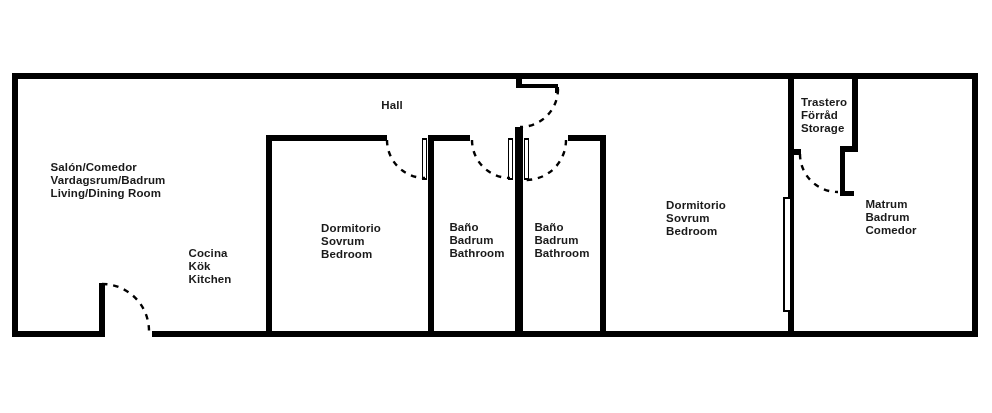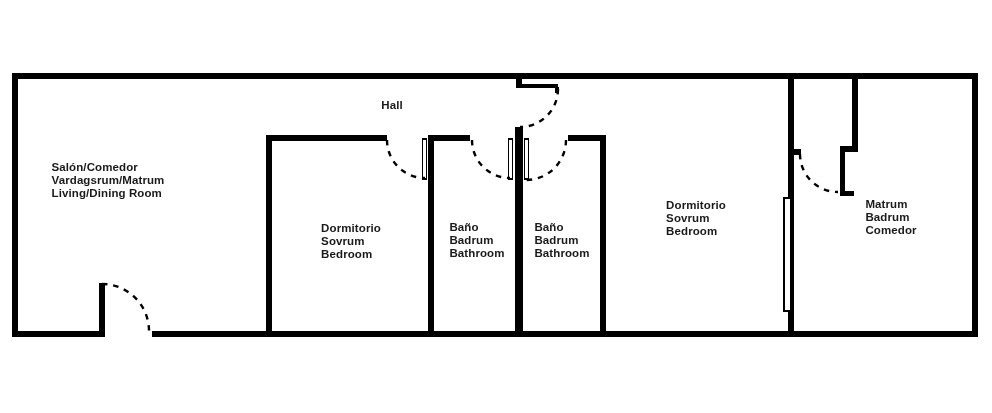--- a/index.html
+++ b/index.html
@@ -97,24 +97,29 @@
       <path class="arc" d="M800,154 A38,38 0 0 0 838,192"></path>
     </g>
 
     <g>
       <rect class="win" x="784" y="198" width="6.5" height="113"></rect>
     </g>
   </svg>
 
   <div class="room-label" style="left:108px;top:180px">
     <span class="line">Salón/Comedor</span>
-    <span class="line">Vardagsrum/Matrum</span>
+    <span class="line">Vardagsrum/Badrum</span>
     <span class="line">Living/Dining Room</span>
   </div>
 
+  <div class="room-label" style="left:210px;top:266px">
+    <span class="line">Cocina</span>
+    <span class="line">Kök</span>
+    <span class="line">Kitchen</span>
+  </div>
 
   <div class="room-label" style="left:392px;top:105px">
     <span class="line">Hall</span>
   </div>
 
   <div class="room-label" style="left:351px;top:241px">
     <span class="line">Dormitorio</span>
     <span class="line">Sovrum</span>
     <span class="line">Bedroom</span>
   </div>
@@ -130,20 +135,25 @@
     <span class="line">Badrum</span>
     <span class="line">Bathroom</span>
   </div>
 
   <div class="room-label" style="left:696px;top:218px">
     <span class="line">Dormitorio</span>
     <span class="line">Sovrum</span>
     <span class="line">Bedroom</span>
   </div>
 
+  <div class="room-label" style="left:824px;top:115px">
+    <span class="line">Trastero</span>
+    <span class="line">Förråd</span>
+    <span class="line">Storage</span>
+  </div>
 
   <div class="room-label" style="left:891px;top:217px">
     <span class="line">Matrum</span>
     <span class="line">Badrum</span>
     <span class="line">Comedor</span>
   </div>
 
 </div>
 
 </body></html>

